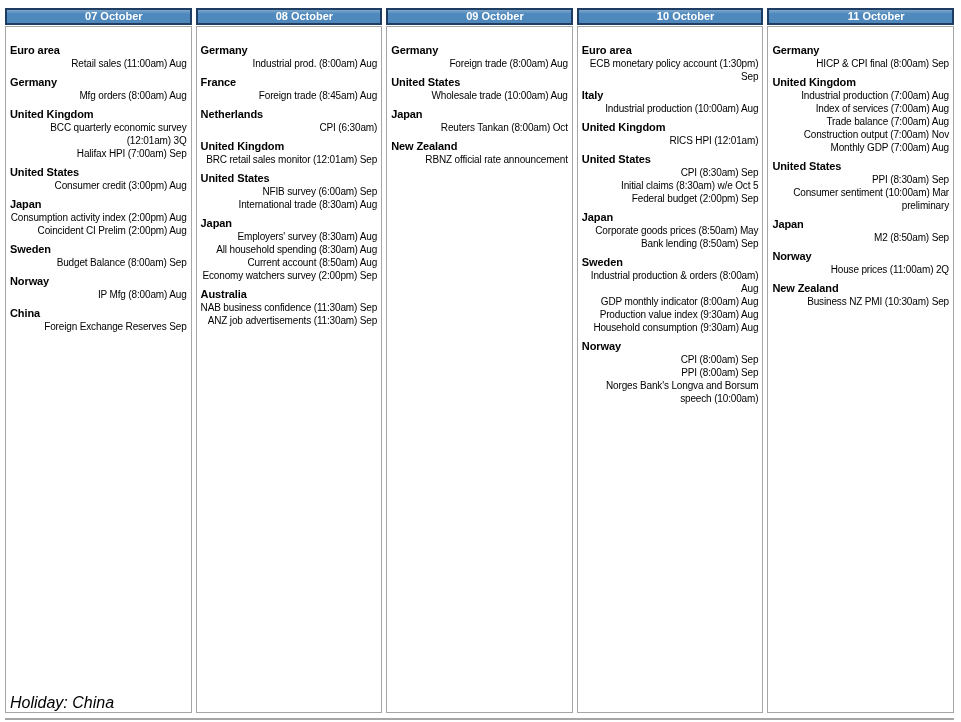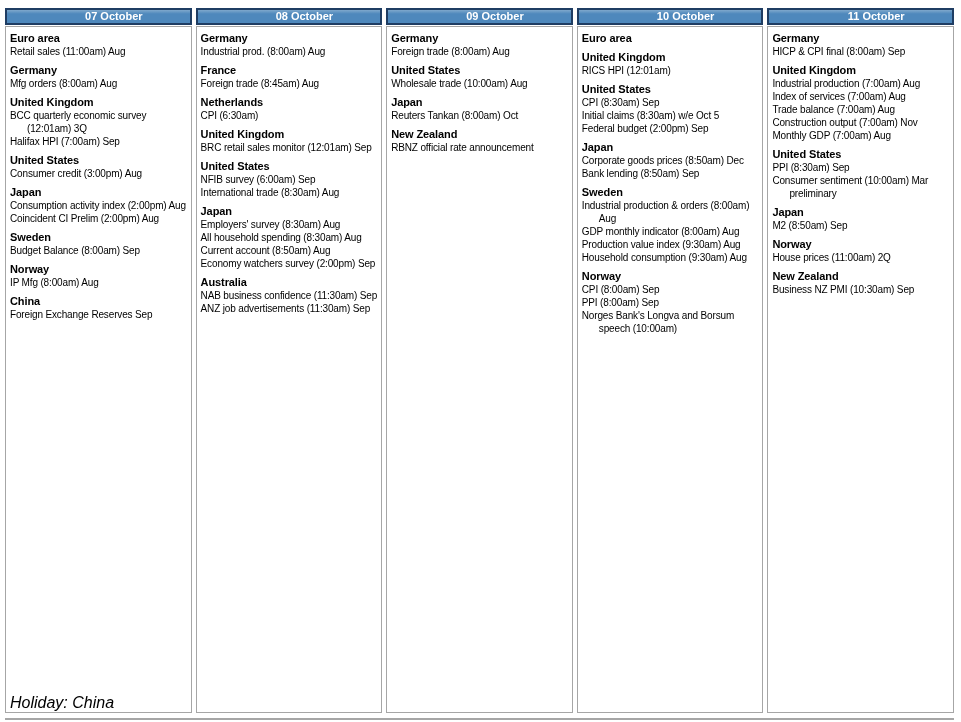--- a/index.html
+++ b/index.html
@@ -42,33 +42,34 @@
     margin-top:1px;
     height:687px;
     border:1px solid var(--cell-border);
     background:#fff;
     padding:2px 4px 3px 4px;
     display:flex;
     flex-direction:column;
     overflow:hidden;
   }
   .group{margin-top:5px;}
-  .group:first-child{margin-top:2px;}
+  .group:first-child{margin-top:14px;}
   .country{
     font-size:11px;
     font-weight:bold;
     line-height:14px;
     letter-spacing:-0.1px;
   }
   .event{
     font-size:10px;
     line-height:13px;
     letter-spacing:-0.15px;
     padding-left:17px;
     text-indent:-17px;
+    text-align:right;
   }
   .holiday{
     margin-top:auto;
     font-style:italic;
     font-size:16px;
     line-height:13px;
   }
   .bottom-rule{
     margin:5px 7px 0 5px;
     border-top:2px solid var(--cell-border);
@@ -176,34 +177,39 @@
           <div class="country">New Zealand</div>
           <div class="event">RBNZ official rate announcement</div>
         </div>
       </div>
     </div>
     <div class="day-col">
       <div class="day-header">10 October</div>
       <div class="day-cell">
         <div class="group">
           <div class="country">Euro area</div>
+          <div class="event">ECB monetary policy account (1:30pm) Sep</div>
+        </div>
+        <div class="group">
+          <div class="country">Italy</div>
+          <div class="event">Industrial production (10:00am) Aug</div>
         </div>
         <div class="group">
           <div class="country">United Kingdom</div>
           <div class="event">RICS HPI (12:01am)</div>
         </div>
         <div class="group">
           <div class="country">United States</div>
           <div class="event">CPI (8:30am) Sep</div>
           <div class="event">Initial claims (8:30am) w/e Oct 5</div>
           <div class="event">Federal budget (2:00pm) Sep</div>
         </div>
         <div class="group">
           <div class="country">Japan</div>
-          <div class="event">Corporate goods prices (8:50am) Dec</div>
+          <div class="event">Corporate goods prices (8:50am) May</div>
           <div class="event">Bank lending (8:50am) Sep</div>
         </div>
         <div class="group">
           <div class="country">Sweden</div>
           <div class="event">Industrial production &amp; orders (8:00am) Aug</div>
           <div class="event">GDP monthly indicator (8:00am) Aug</div>
           <div class="event">Production value index (9:30am) Aug</div>
           <div class="event">Household consumption (9:30am) Aug</div>
         </div>
         <div class="group">

